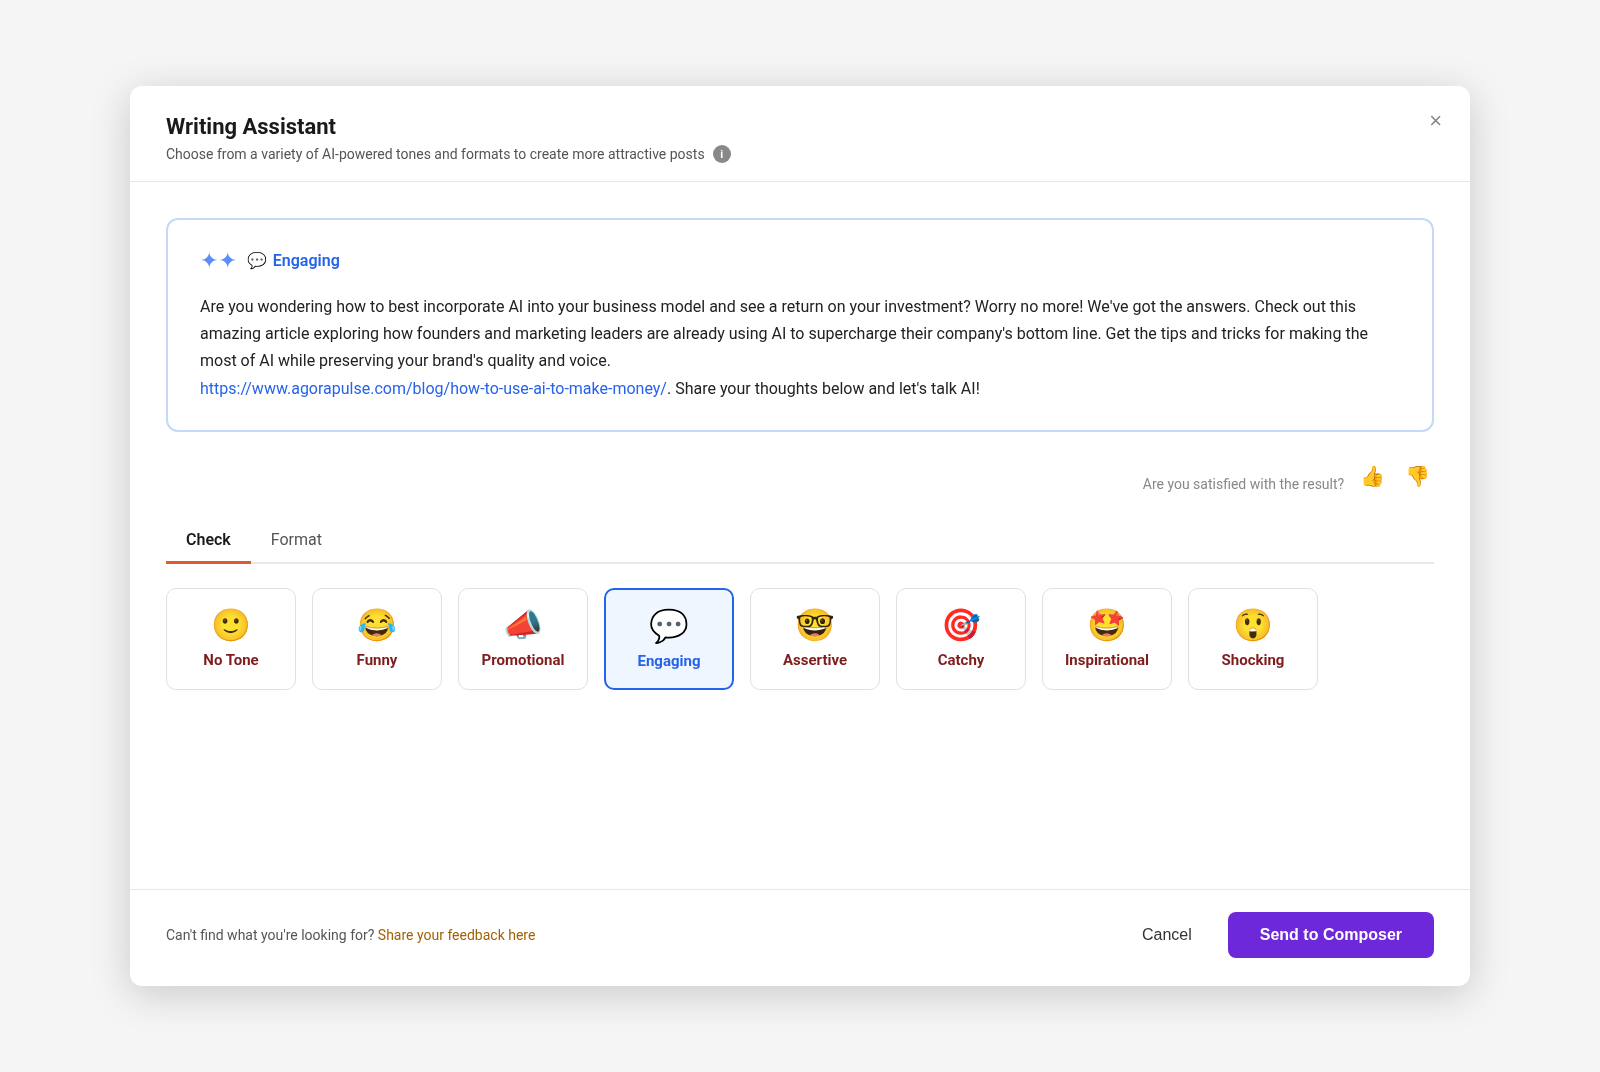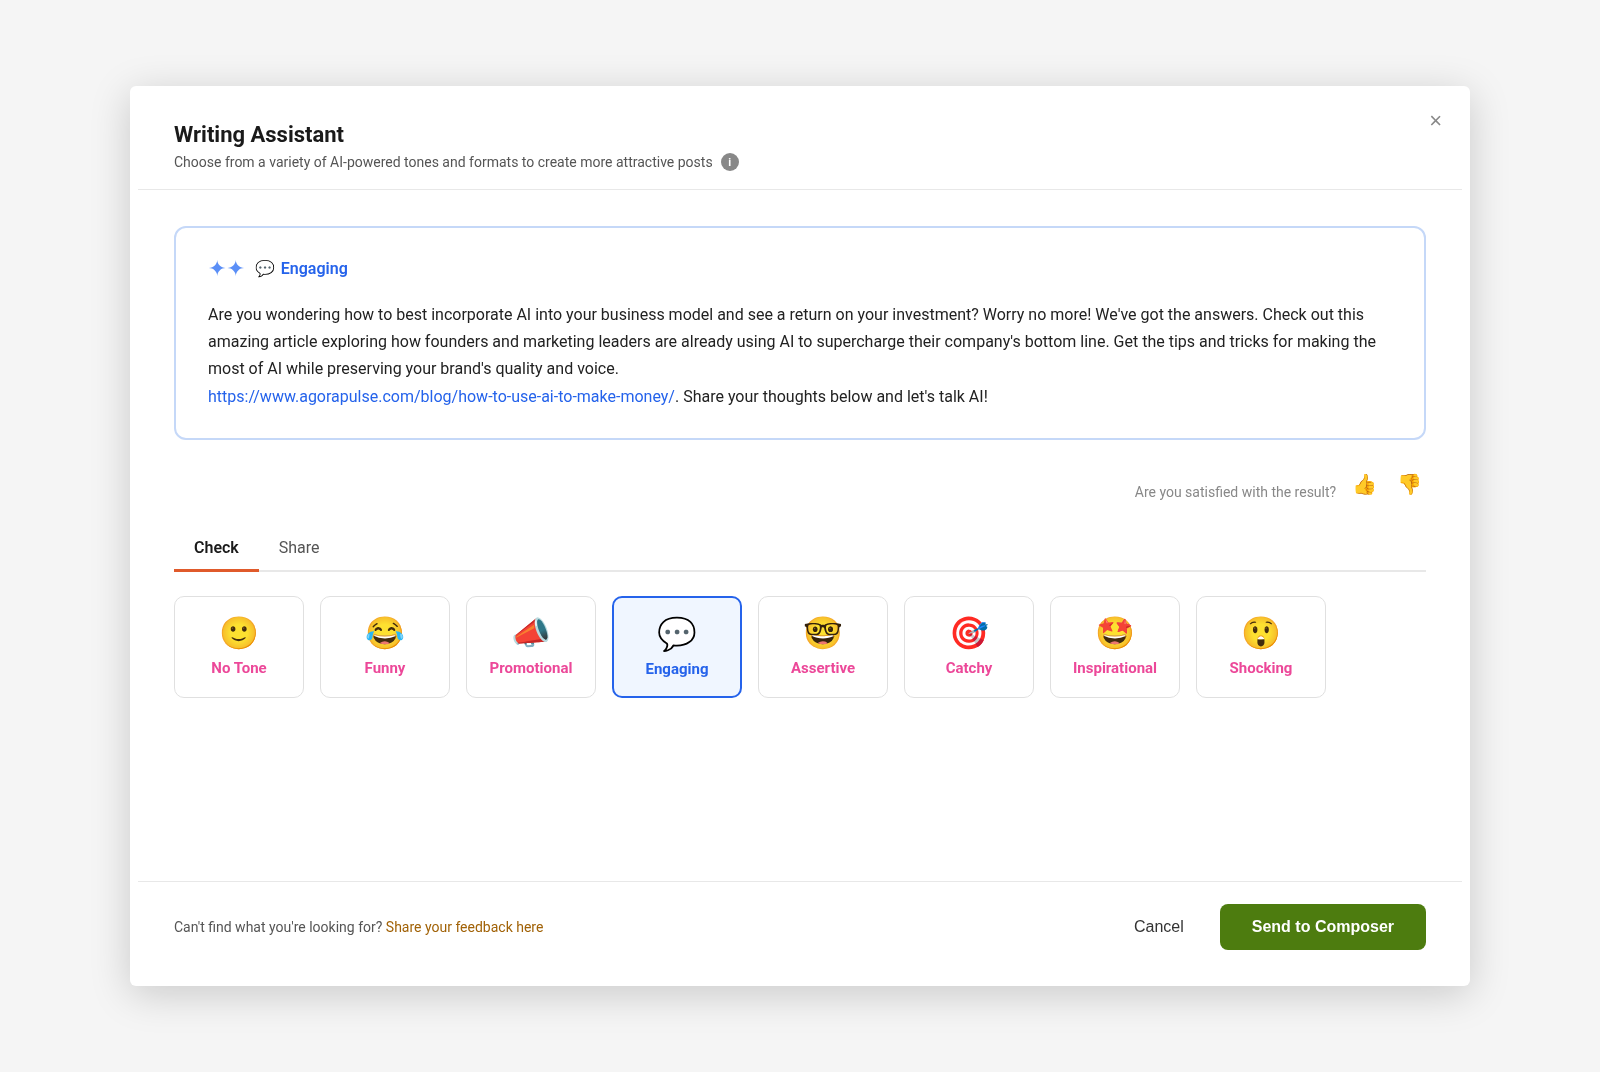--- a/index.html
+++ b/index.html
@@ -14,24 +14,24 @@
       display: flex;
       align-items: center;
       justify-content: center;
       min-height: 100vh;
     }
 
     .modal-overlay {
       background: white;
       width: 1340px;
       min-height: 900px;
-      border-radius: 6px;
+      border-radius: 12px;
       box-shadow: 0 8px 40px rgba(0,0,0,0.18);
       position: relative;
-      padding: 8px;
+      padding: 0;
       display: flex;
       flex-direction: column;
     }
 
     .modal-header {
       padding: 28px 36px 18px 36px;
       border-bottom: 1px solid #e8e8e8;
     }
 
     .modal-title {
@@ -197,21 +197,21 @@
     }
 
     .tone-emoji {
       font-size: 32px;
       line-height: 1;
     }
 
     .tone-label {
       font-size: 15px;
       font-weight: 700;
-      color: #ec4899;
+      color: #7f1d1d;
       text-align: center;
     }
 
     .tone-card.selected .tone-label {
       color: #2563eb;
     }
 
     .modal-footer {
       display: flex;
       align-items: center;
@@ -242,21 +242,21 @@
       background: none;
       border: none;
       font-size: 16px;
       color: #333;
       font-weight: 500;
       cursor: pointer;
       padding: 10px 16px;
     }
 
     .send-btn {
-      background: #4d7c0f;
+      background: #6d28d9;
       color: white;
       border: none;
       border-radius: 8px;
       font-size: 16px;
       font-weight: 700;
       padding: 14px 32px;
       cursor: pointer;
       white-space: nowrap;
     }
   </style>
@@ -294,21 +294,21 @@
       <span>Are you satisfied with the result?</span>
       <button class="thumb-btn">👍</button>
       <button class="thumb-btn">👎</button>
     </div>
 
     <div class="tabs-row">
       <div class="tab-item active">
         <span>Check</span>
       </div>
       <div class="tab-item">
-        <span>Share</span>
+        <span>Format</span>
       </div>
     </div>
 
     <div class="tone-grid">
 
       <div class="tone-card">
         <span class="tone-emoji">🙂</span>
         <span class="tone-label">No Tone</span>
       </div>
 

